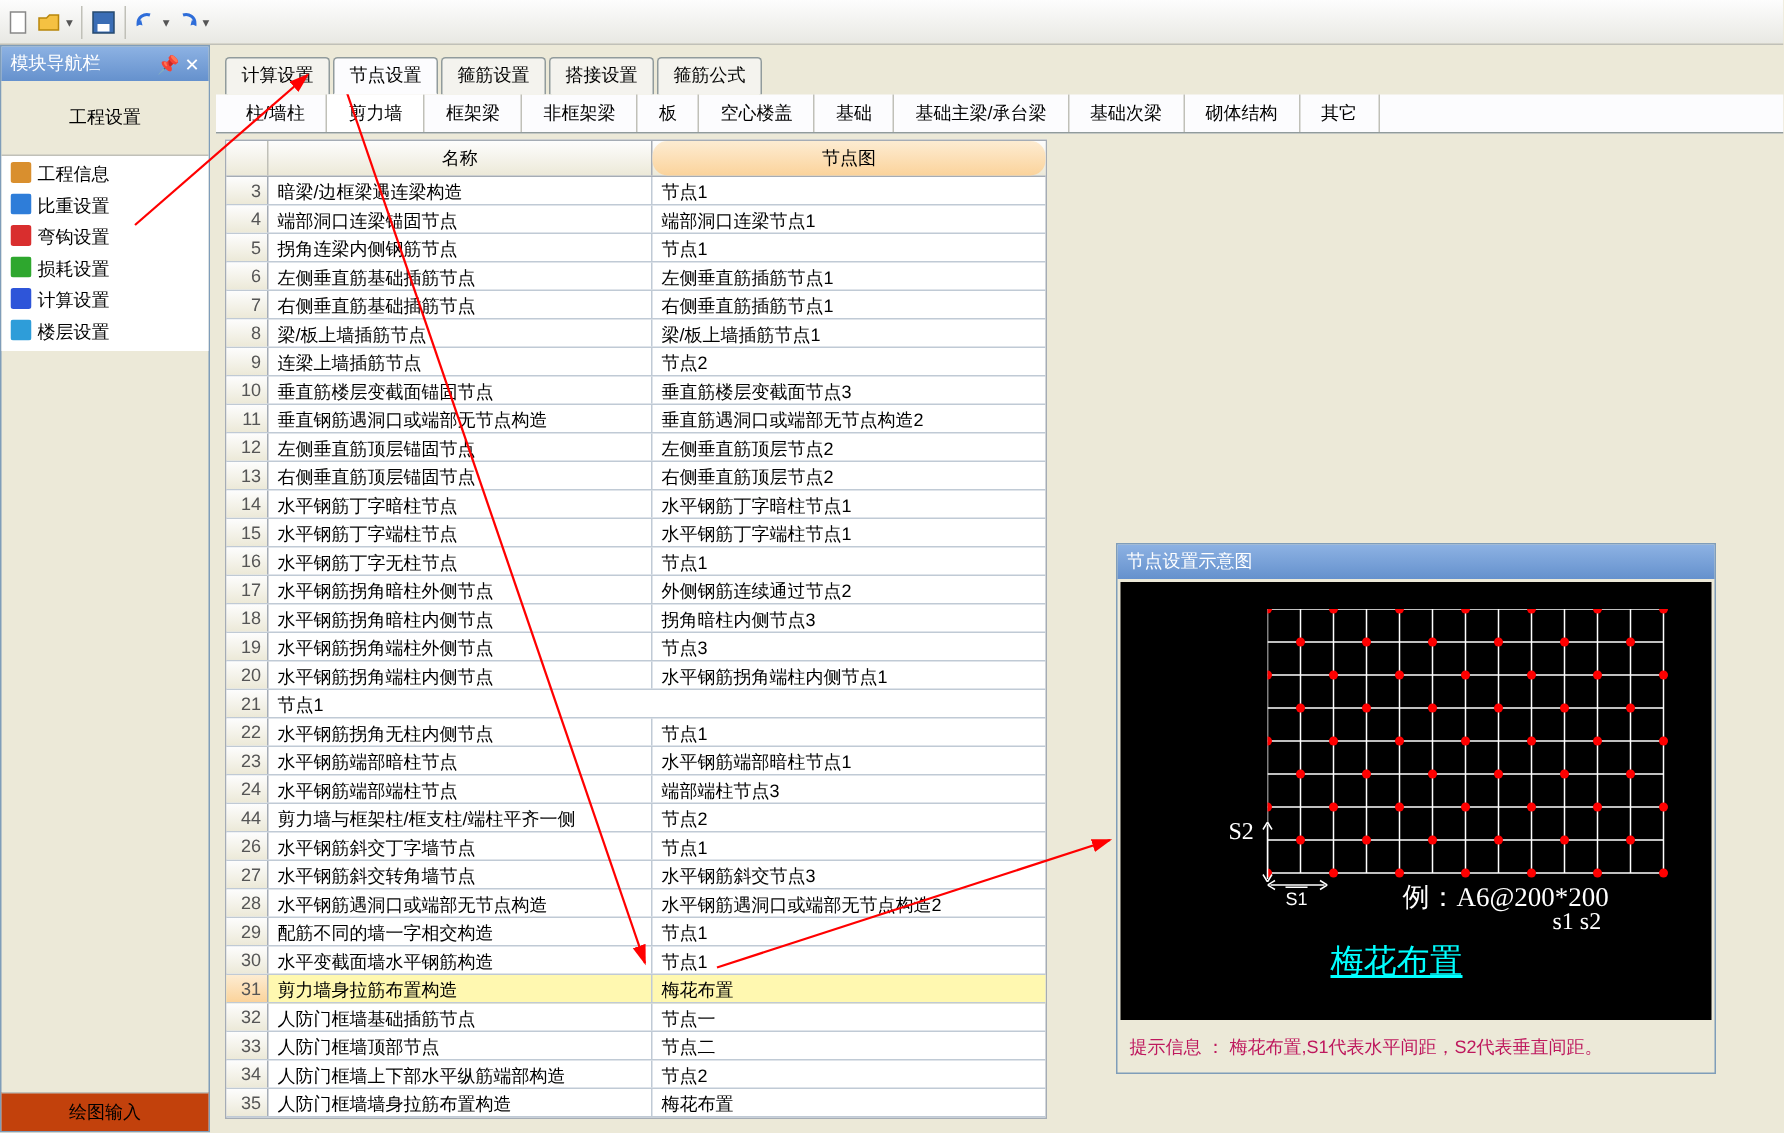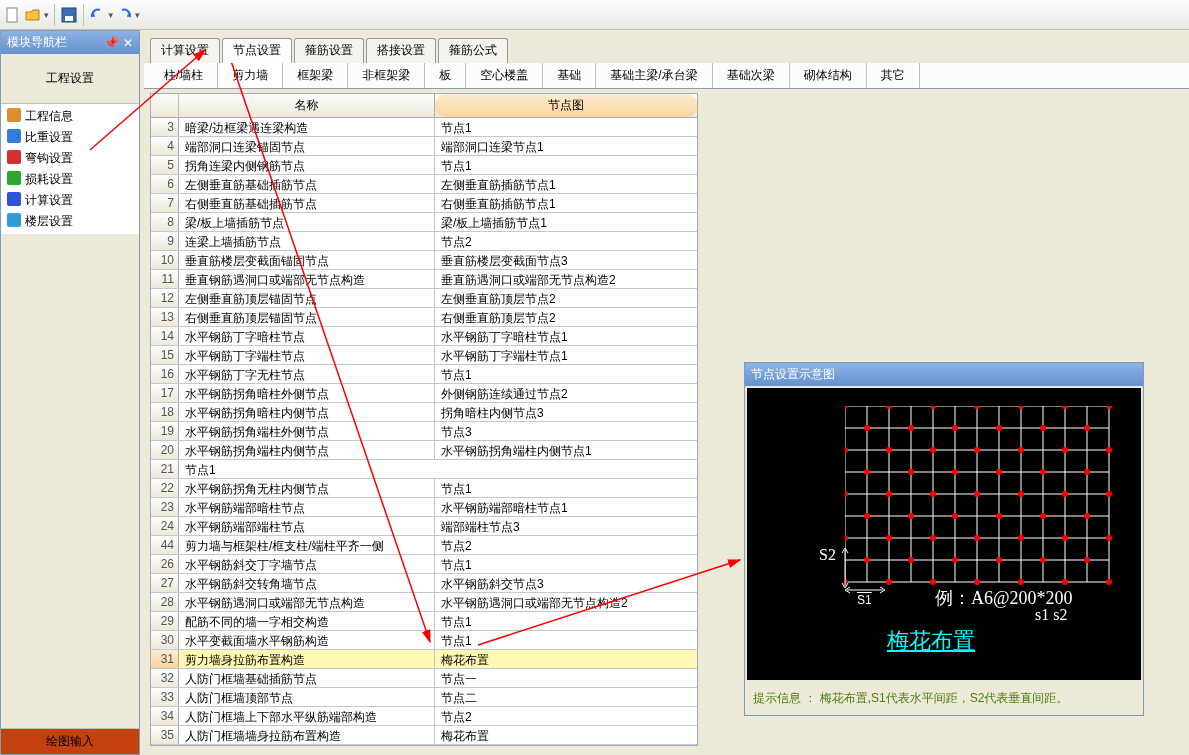--- a/index.html
+++ b/index.html
@@ -40,21 +40,21 @@
 .trow.selected { background: #fff8b0; }
 .trow.selected .td-num { background: linear-gradient(#fdecd2,#fbd39b); }
 .td-num { width: 28px; text-align: right; padding: 2px 4px; background: linear-gradient(#fdfdfd,#ece9d8); border-right: 1px solid #a5acb5; color: #555; }
 .td-name { flex: 0 0 256px; padding: 2px 6px; border-right: 1px solid #c0cad5; white-space: nowrap; overflow: hidden; }
 .td-val { flex: 1; padding: 2px 6px; white-space: nowrap; overflow: hidden; }
 
 
 .preview { position: absolute; left: 744px; top: 362px; width: 400px; border: 1px solid #7f9db9; background: #ece9d8; }
 .preview-header { background: linear-gradient(#8db2e3,#6591cd); color: #fff; padding: 3px 6px; }
 .preview-canvas { background: #000; height: 292px; position: relative; margin: 2px; text-decoration: underline; }
-.hint { padding: 8px; color: #4d7c0f; }
+.hint { padding: 8px; color: #be185d; }
 
 
 .arrow { position: absolute; pointer-events: none; }
 .arrow line { stroke: #ff0000; stroke-width: 1.5; }
 .arrow polygon { fill: #ff0000; }
 
 
 .grid { position: absolute; left: 98px; top: 18px; }
 .grid-line { stroke: #fff; stroke-width: 1; }
 .grid-dot { fill: #ff0000; }

